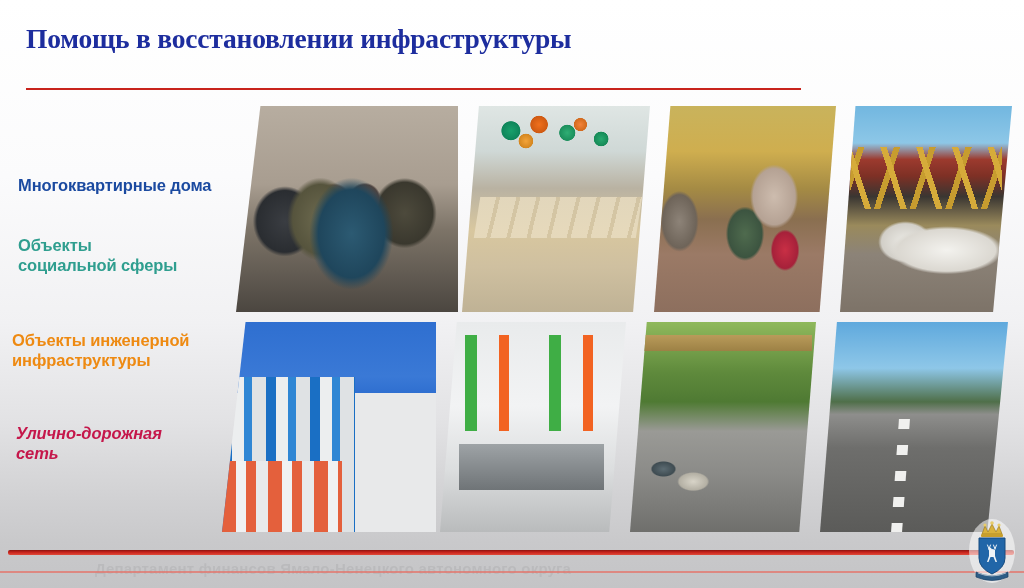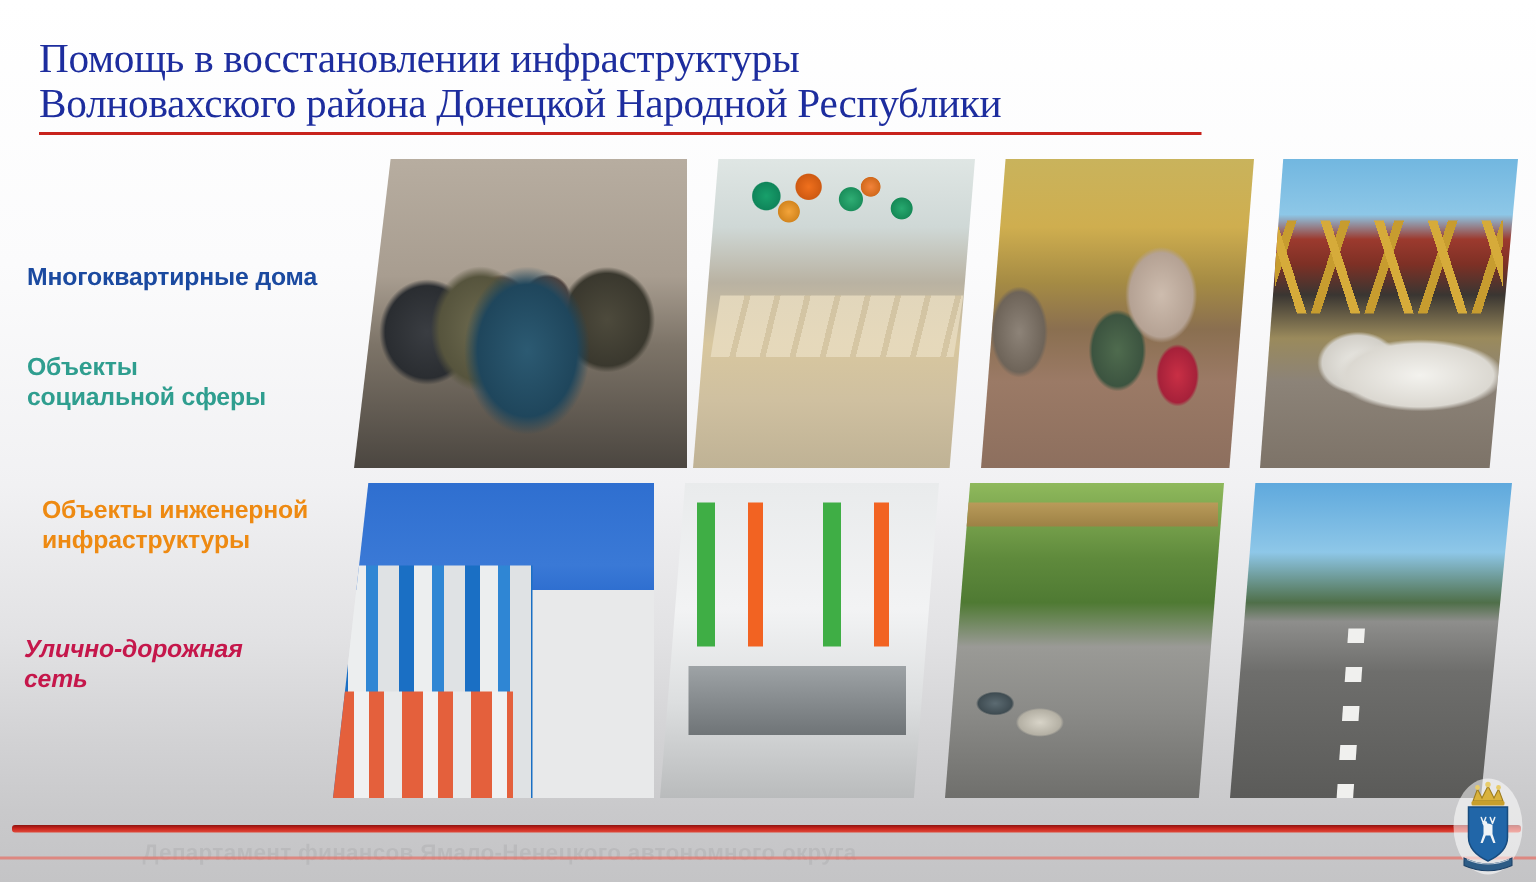--- a/index.html
+++ b/index.html
@@ -10,36 +10,36 @@
   }
   .slide{
     position:relative;width:1024px;height:588px;overflow:hidden;
     background:linear-gradient(to bottom,#ffffff 0%,#fbfbfc 30%,#f1f1f3 55%,#e2e2e4 72%,#d2d2d4 84%,#c9c9cb 92%,#c4c4c6 100%);
   }
 
   
   .title-block{position:absolute;left:26px;top:24px;width:830px;}
   .title-line{
     font-family:"Liberation Serif","DejaVu Serif",serif;
-    font-weight:normal;font-size:27.5px;line-height:30px;
+    font-weight:bold;font-size:27.5px;line-height:30px;
     color:#1d2d9e;letter-spacing:-0.2px;white-space:nowrap;
   }
   .title-rule{
     position:absolute;left:26px;top:88px;width:775px;height:2.4px;
     background:#c8231c;
   }
 
   
   .label{
     position:absolute;font-weight:bold;font-size:16.5px;line-height:19.5px;
     letter-spacing:-0.1px;white-space:pre-line;
   }
   .lbl-1{left:18px;top:176px;color:#1b4aa0;}
   .lbl-2{left:18px;top:236px;color:#2f9e8f;}
-  .lbl-3{left:28px;top:331px;color:#ee8a12;}
+  .lbl-3{left:12px;top:331px;color:#ee8a12;}
   .lbl-4{left:16px;top:424px;color:#c5174b;font-style:italic;}
 
   
   .collage{position:absolute;left:0;top:96px;width:1024px;height:440px;}
   .photo{
     position:absolute;overflow:hidden;
     background-size:cover;background-position:center;
   }
   .row-top .photo{top:10px;height:206px;}
   .row-bot .photo{top:226px;height:210px;}
@@ -167,21 +167,20 @@
   
   .emblem{position:absolute;left:968px;top:518px;width:48px;height:66px;}
 </style>
 </head>
 <body>
 
 <div class="slide">
 
   <div class="title-block">
     <div class="title-line">Помощь в восстановлении инфраструктуры</div>
-    <div class="title-line">Волновахского района Донецкой Народной Республики</div>
   </div>
   <div class="title-rule"></div>
 
   <div class="label lbl-1">Многоквартирные дома</div>
   <div class="label lbl-2">Объекты
 социальной сферы</div>
   <div class="label lbl-3">Объекты инженерной
 инфраструктуры</div>
   <div class="label lbl-4">Улично-дорожная
 сеть</div>

